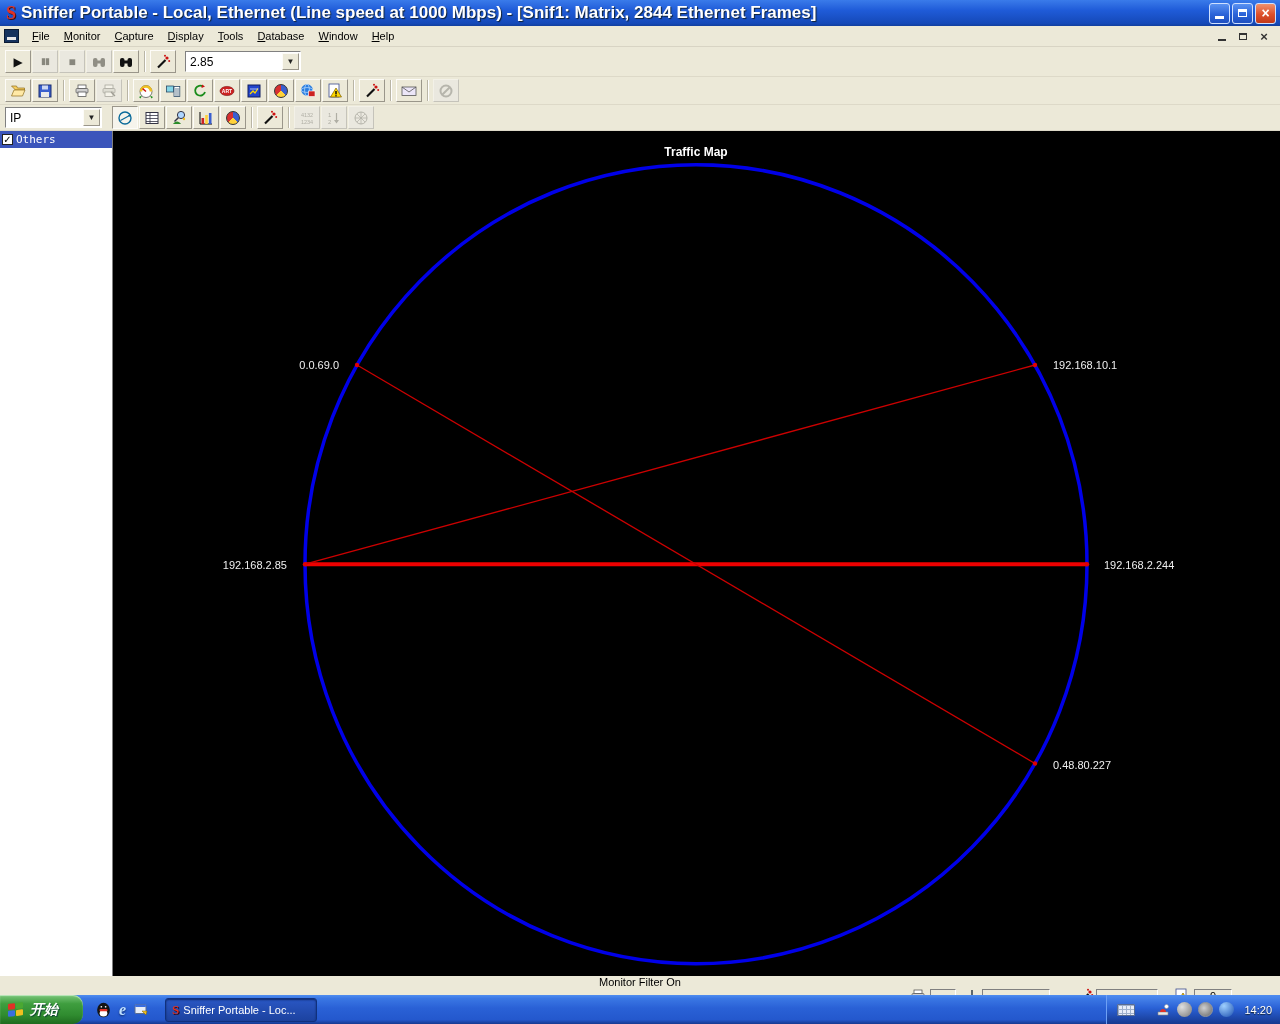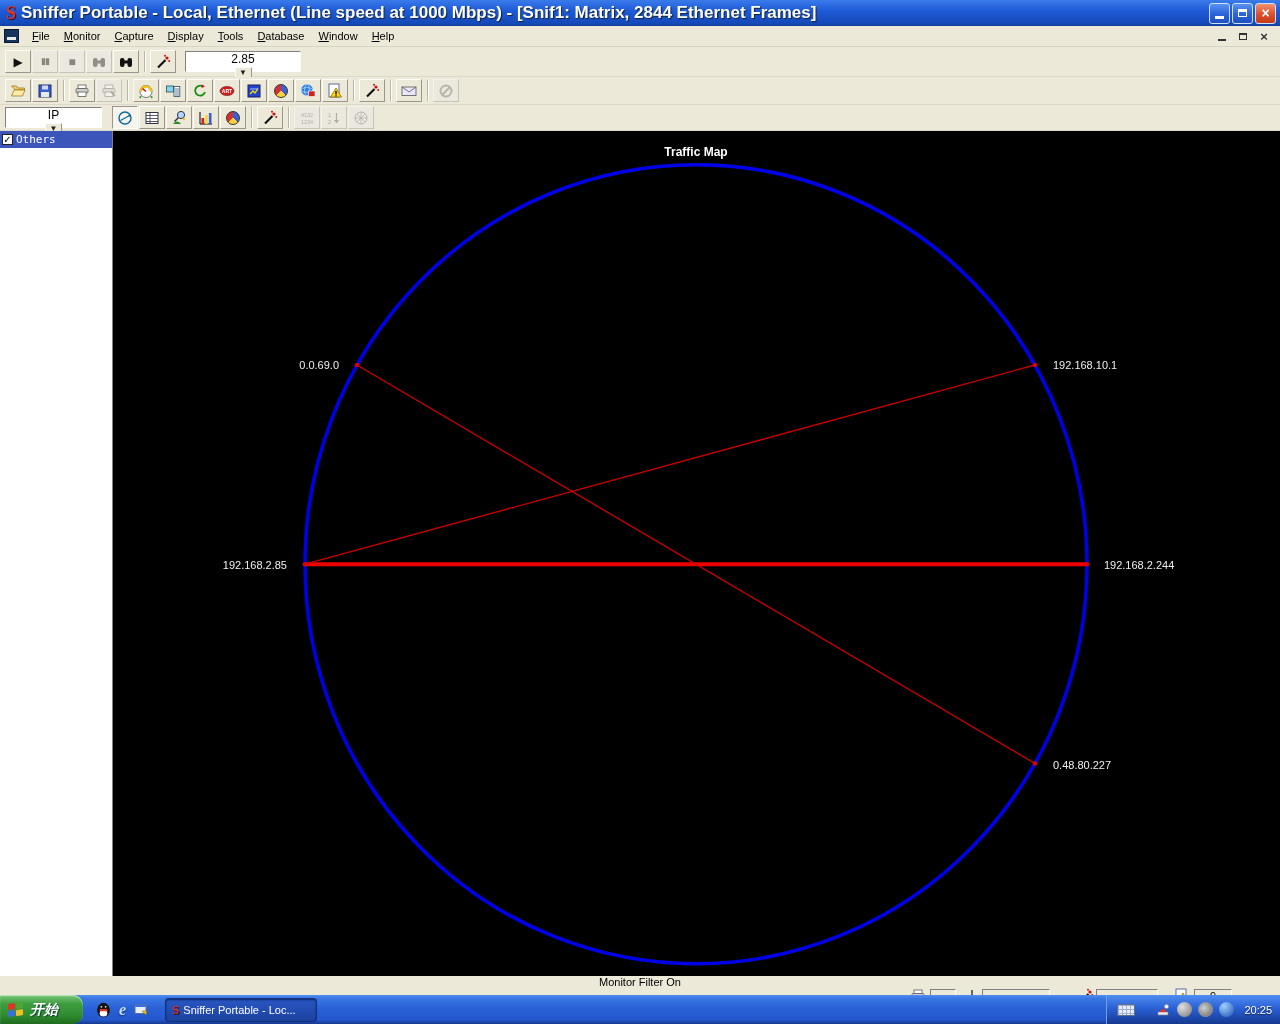--- a/index.html
+++ b/index.html
@@ -35,21 +35,21 @@
   
   .toolbar { background:#ece9d8; display:flex; align-items:center; padding-left:5px; border-bottom:1px solid #ddd9c8; }
   .tb1 { height:30px; } .tb2 { height:28px; } .tb3 { height:26px; }
   .tbtn { width:26px; height:23px; display:flex; align-items:center; justify-content:center;
     background:#ece9d8; border:1px solid; border-color:#fdfcf8 #9a968a #9a968a #fdfcf8; margin-right:1px; }
   .tbtn.disabled { opacity:.45; filter:grayscale(1); }
   .tbtn.pressed { border-color:#9a968a #fdfcf8 #fdfcf8 #9a968a; background:#f6f4ec; }
   .vsep { width:2px; height:21px; border-left:1px solid #b9b5a5; border-right:1px solid #fff; margin:0 4px; }
   .gi { font-size:12px; line-height:1; color:#111; }
   .combo { height:21px; background:#fff; border:1px solid; border-color:#808080 #fff #fff #808080;
-    display:flex; align-items:center;flex-direction:column; }
+    display:flex; align-items:center; }
   .combo .val { flex:1; padding:0 4px; font-size:12px; color:#000; }
   .combo .drop { width:17px; height:17px; margin:1px; background:#ece9d8; border:1px solid; border-color:#fdfcf8 #9a968a #9a968a #fdfcf8;
     display:flex; align-items:center; justify-content:center; font-size:8px; color:#222; }
   .combo.w1 { width:116px; margin-left:8px; } .combo.w2 { width:97px; }
   .pie { width:14px; height:14px; border-radius:50%; border:1px solid #333;
     background:conic-gradient(#3a5fd0 0 130deg, #ffd23a 130deg 225deg, #d83030 225deg 360deg); }
   svg.ic { width:16px; height:16px; display:block; }
 
   
   .main { flex:1; display:flex; min-height:0; }
@@ -451,17 +451,17 @@
     <div class="tray">
       <span class="kbd"></span>
       <svg width="16" height="16" viewBox="0 0 16 16">
           <path d="M3 10h10v3H3z" fill="#e8e8e8" stroke="#888" stroke-width="0.6"></path>
           <path d="M5 10c0-4 6-4 6 0z" fill="#e03226"></path>
           <circle cx="11.5" cy="4.5" r="2" fill="#fff" stroke="#999" stroke-width="0.5"></circle>
         </svg>
       <span class="trayico" style="background:radial-gradient(circle at 5px 5px,#e0e0e0,#777)"></span>
       <span class="trayico" style="background:radial-gradient(circle at 5px 5px,#d0d0d0,#666);border:1px solid #999"></span>
       <span class="trayico" style="background:radial-gradient(circle at 5px 4px,#9fd0ff,#1c50b0)"></span>
-      <span class="clock">20:25</span>
+      <span class="clock">14:20</span>
     </div>
   </div>
 
 </div>
 
 </body></html>

